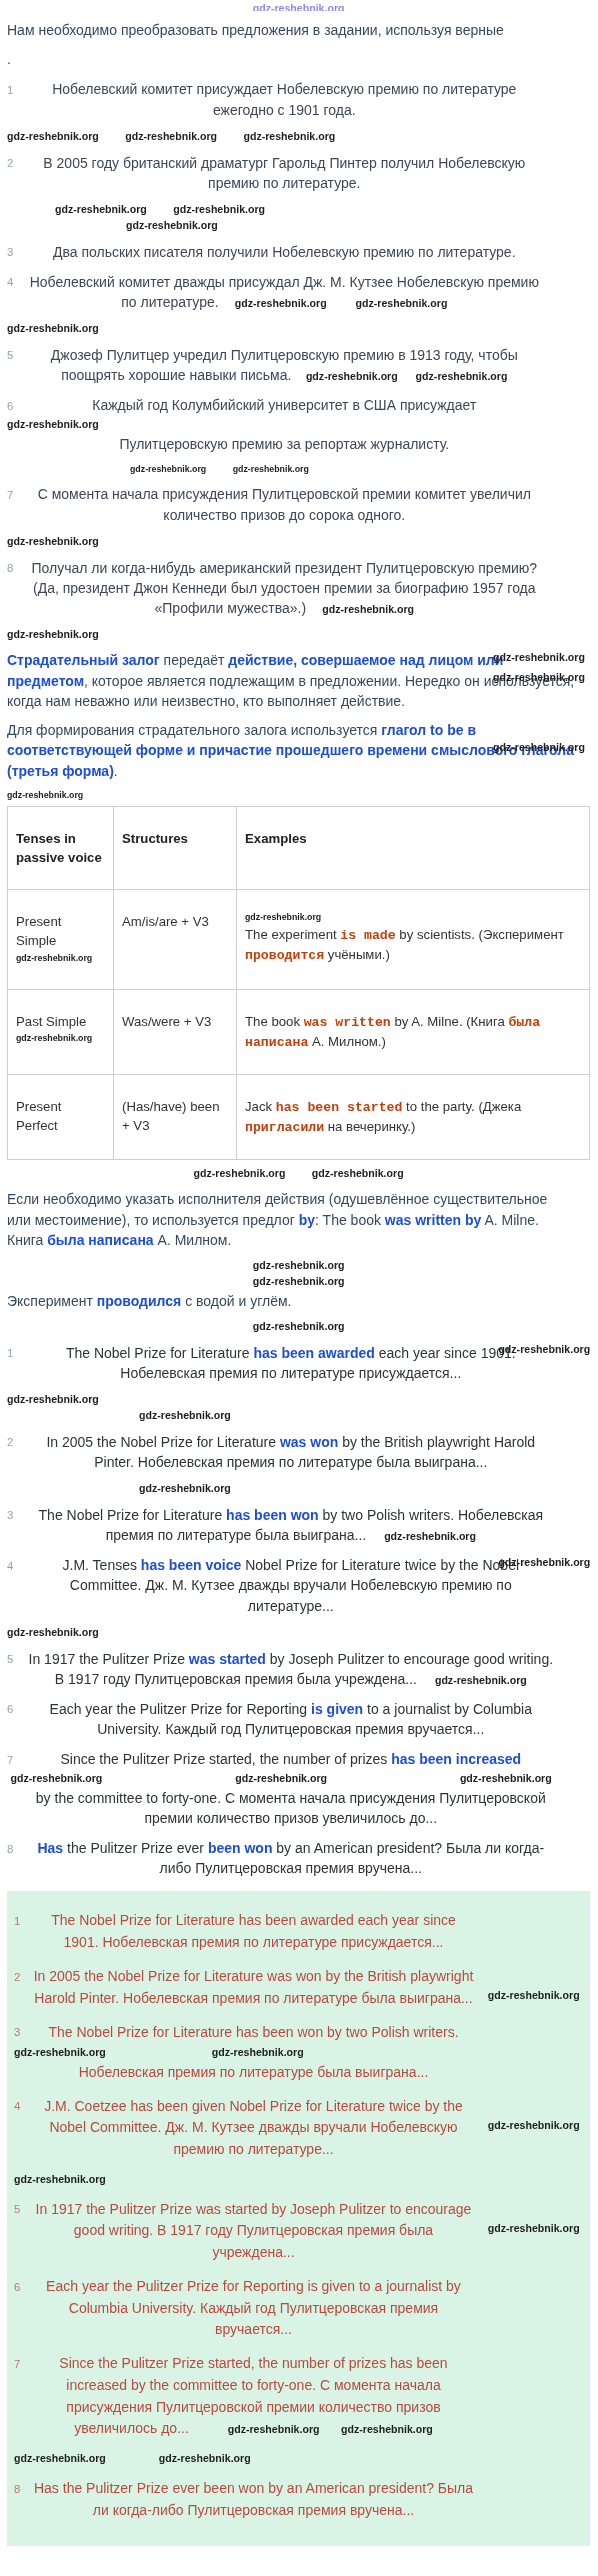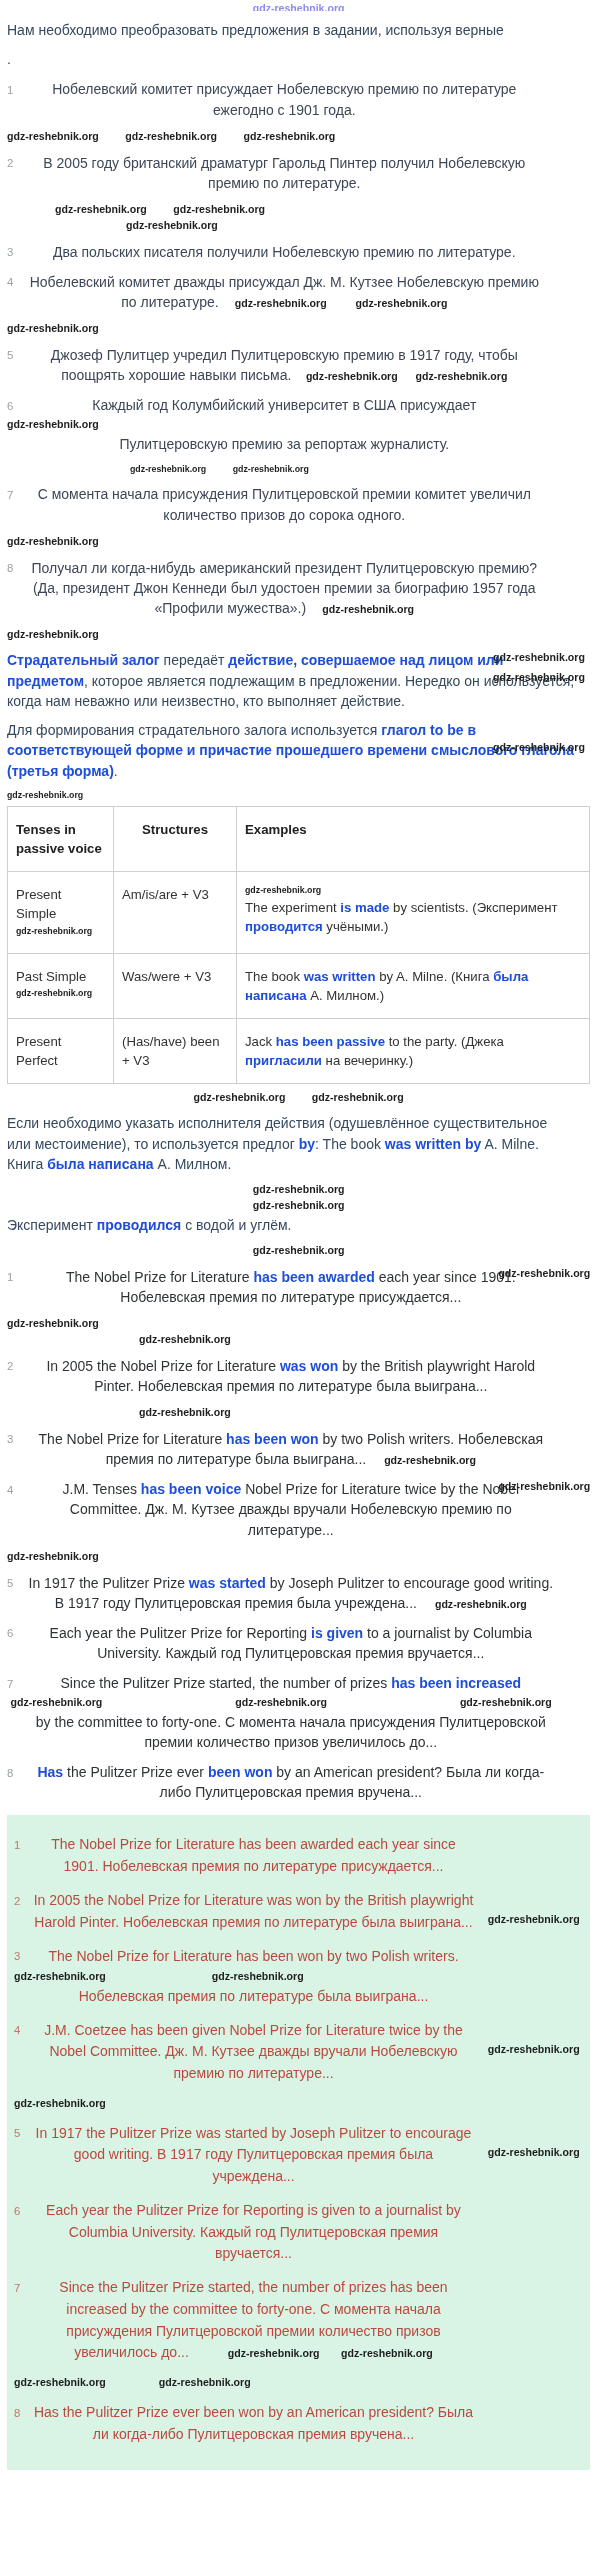--- a/index.html
+++ b/index.html
@@ -24,24 +24,24 @@
   .dot { margin-top:1.8px; }
 
   .item { display:flex; margin:9.7px 0; position:relative; }
   .num { flex:none; width:19.4px; color:#9aa1a9; font-size:11.4px; padding-top:2.6px; }
   .txt { flex:1;text-align:center; }
   .task .txt { color:#3d4757; padding-right:48px; }
   .sol .txt { color:#2f3337; padding-right:35px; }
   .sol b { color:#1d4ed8; }
 
   table { border-collapse:collapse; width:100%; margin:5.3px 0 7px 0; color:#333; font-size:13.2px; }
-  th, td { border:0.9px solid #cfcfcf; padding:13px 8px; vertical-align:top; text-align:left; }
+  th, td { border:0.9px solid #cfcfcf; padding:22px 8px; vertical-align:top; text-align:left; }
   th { color:#222; font-size:13.2px; }
-  .col-tense { width:106px; } .col-struct { width:123px;text-align:center; }
-  td b { color:#1d4ed8; }
+  .col-tense { width:106px; } .col-struct { width:123px; }
+  td b { color:#c2410c;font-family:Liberation Mono, monospace; }
 
   .answers { background:#d9f4e4; padding:7px 10.6px 12.3px 7px; margin-top:12.3px; }
   .answers .item { margin:12.3px 0; }
   .ans .num { color:#c4766a; }
   .ans .txt { color:#b94a3f; line-height:1.55; padding-right:106px; }
 </style>
 </head>
 <body>
 
 <div class="page">
@@ -86,21 +86,21 @@
       <span class="wm" style="margin-left:25px">gdz-reshebnik.org</span>
     </div>
   </div>
   <div class="wm-row">
     <span class="wm">gdz-reshebnik.org</span>
   </div>
 
   <div class="item task">
     <span class="num">5</span>
     <div class="txt">
-      <span>Джозеф Пулитцер учредил Пулитцеровскую премию в 1917 году, чтобы поощрять хорошие навыки письма.</span>
+      <span>Джозеф Пулитцер учредил Пулитцеровскую премию в 1913 году, чтобы поощрять хорошие навыки письма.</span>
       <span class="wm" style="margin-left:10.6px">gdz-reshebnik.org</span>
       <span class="wm" style="margin-left:14px">gdz-reshebnik.org</span>
     </div>
   </div>
 
   <div class="item task">
     <span class="num">6</span>
     <div class="txt">
       <div>Каждый год Колумбийский университет в США присуждает</div>
       <div class="wm-row" style="margin-left:-19.4px">
@@ -174,21 +174,21 @@
         <div class="wm-row">
           <span class="wm wm-sm">gdz-reshebnik.org</span>
         </div>
       </td>
       <td>Was/were + V3</td>
       <td><span><span>The book </span><b>was written</b><span> by A. Milne. (Книга </span><b>была написана</b><span> А. Милном.)</span></span></td>
     </tr>
     <tr>
       <td>Present Perfect</td>
       <td>(Has/have) been + V3</td>
-      <td><span><span>Jack </span><b>has been passive</b><span> to the party. (Джека </span><b>пригласили</b><span> на вечеринку.)</span></span></td>
+      <td><span><span>Jack </span><b>has been started</b><span> to the party. (Джека </span><b>пригласили</b><span> на вечеринку.)</span></span></td>
     </tr>
   </tbody>
     </table>
   <div class="wm-row gap30 center">
     <span class="wm">gdz-reshebnik.org</span>
     <span class="wm">gdz-reshebnik.org</span>
   </div>
 
   <p class="note"><span><span>Если необходимо указать исполнителя действия (одушевлённое существительное или местоимение), то используется предлог </span><b>by</b><span>: The book </span><b>was written by</b><span> A. Milne. Книга </span><b>была написана</b><span> А. Милном.</span></span></p>
   <div class="wm-row center">

